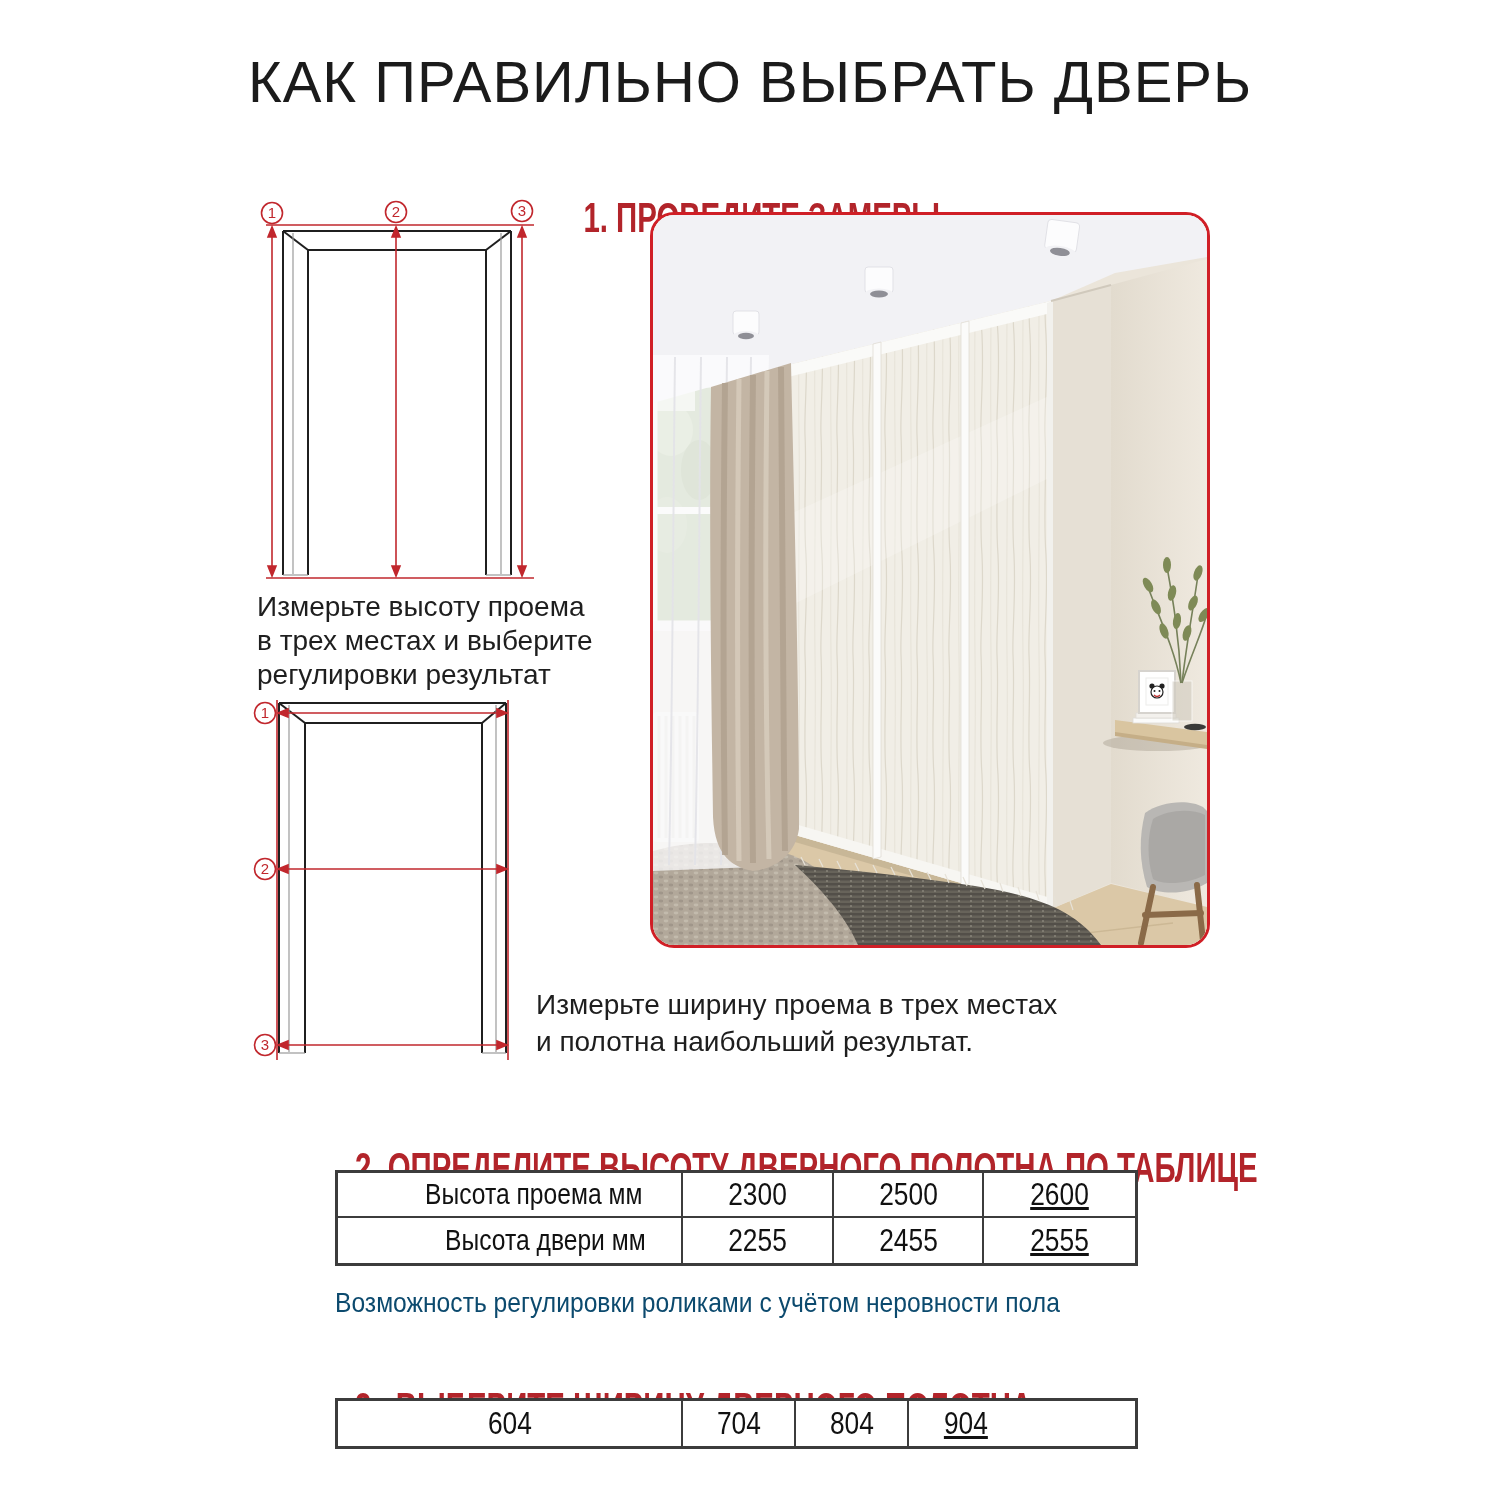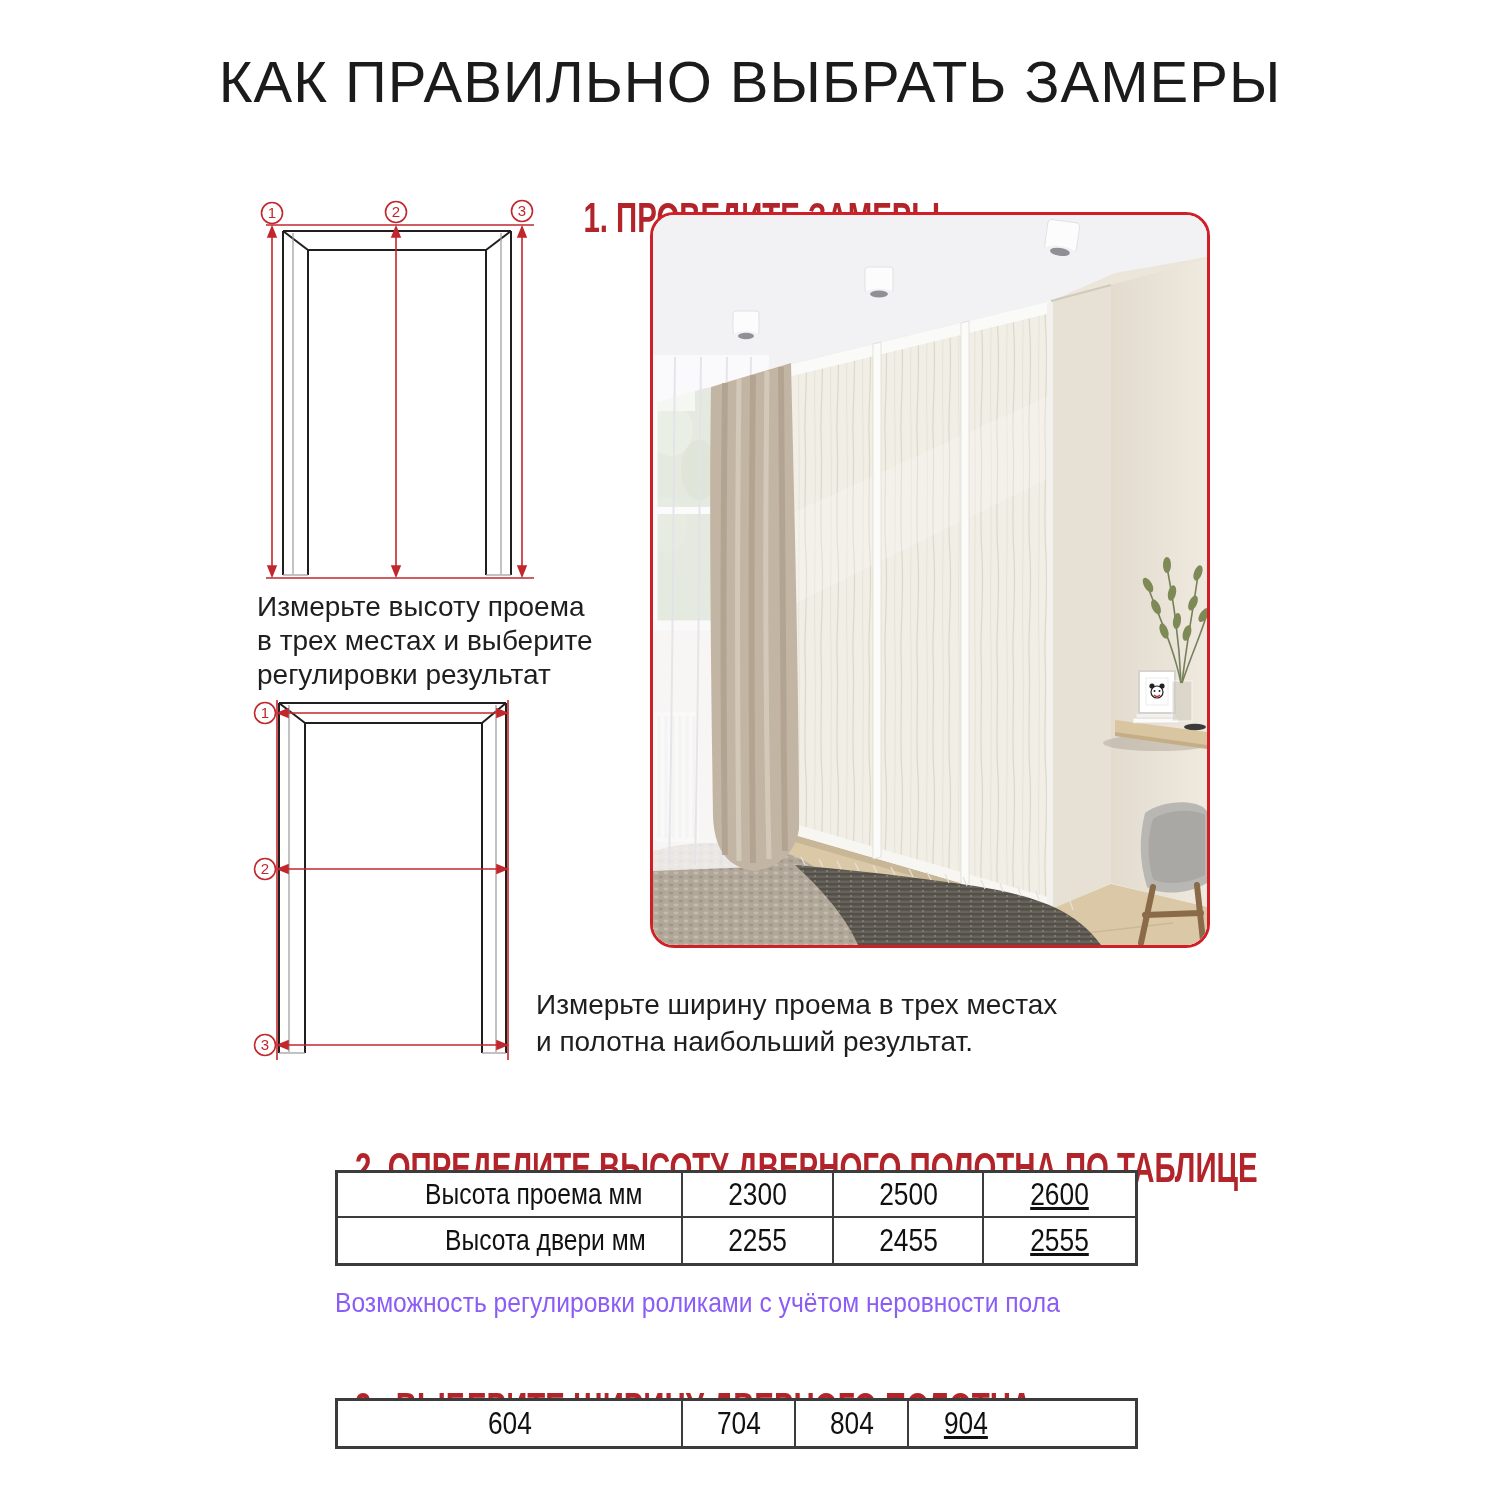--- a/index.html
+++ b/index.html
@@ -13,21 +13,21 @@
   .red-heading>span{display:inline-block;transform:scaleX(.70);}
   .rh-center{left:0;top:146px;width:1500px;text-align:center;}
   .rh-center>span{transform-origin:center;}
   .rh-left>span{transform-origin:left center;}
   #h2{left:332px;top:1096px;}
   #h3{left:332px;top:1336px;}
   
   .caption{color:#1e1e1e;font-size:28px;line-height:34px;white-space:pre-line;}
   #cap1{left:257px;top:590px;}
   #cap2{left:536px;top:986px;line-height:37px;}
-  #note{left:335px;top:1287px;font-size:28px;color:#8b5cf6;}
+  #note{left:335px;top:1287px;font-size:28px;color:#0c4a6e;}
   #note>span{display:inline-block;transform:scaleX(.88);transform-origin:left center;}
   
   .photo{left:650px;top:212px;width:560px;height:736px;border:3px solid #d01f26;
     border-radius:24px;box-sizing:border-box;overflow:hidden;background:#ece6db;}
   .photo svg{display:block;}
   
   .tbl{border:3px solid #3c3c3c;background:#fff;display:grid;width:803px;box-sizing:border-box;}
   .tbl .cell{border-right:2px solid #3c3c3c;border-bottom:2px solid #3c3c3c;
     display:flex;align-items:center;height:45px;box-sizing:border-box;color:#111;}
   .tbl .cell:last-child,.tbl .cell.lastcol{border-right:none;text-decoration:underline;}
@@ -37,21 +37,21 @@
   .tbl .num{justify-content:center;font-size:31px;text-align:right;}
   .tbl .num>span{display:inline-block;transform:scaleX(.85);transform-origin:center;}
   #table1{left:335px;top:1170px;grid-template-columns:345px 1fr 1fr 1fr;}
   #table2{left:335px;top:1398px;grid-template-columns:345px 1fr 1fr 1fr 1fr;}
   
   .diag{overflow:visible;}
 </style>
 </head>
 <body>
 
-<div class="abs page-title">КАК ПРАВИЛЬНО ВЫБРАТЬ ЗАМЕРЫ</div>
+<div class="abs page-title">КАК ПРАВИЛЬНО ВЫБРАТЬ ДВЕРЬ</div>
 
 <div class="abs red-heading rh-center">
   <span>1. ПРОВЕДИТЕ ЗАМЕРЫ</span>
 </div>
 
 <svg class="abs diag" style="left:250px;top:195px;" width="290" height="400" viewBox="0 0 290 400">
   <g stroke="#1f1f1f" stroke-width="2" fill="none">
     <line x1="33" y1="36" x2="33" y2="380"></line>
     <line x1="261" y1="36" x2="261" y2="380"></line>
     <line x1="33" y1="36" x2="261" y2="36"></line>

